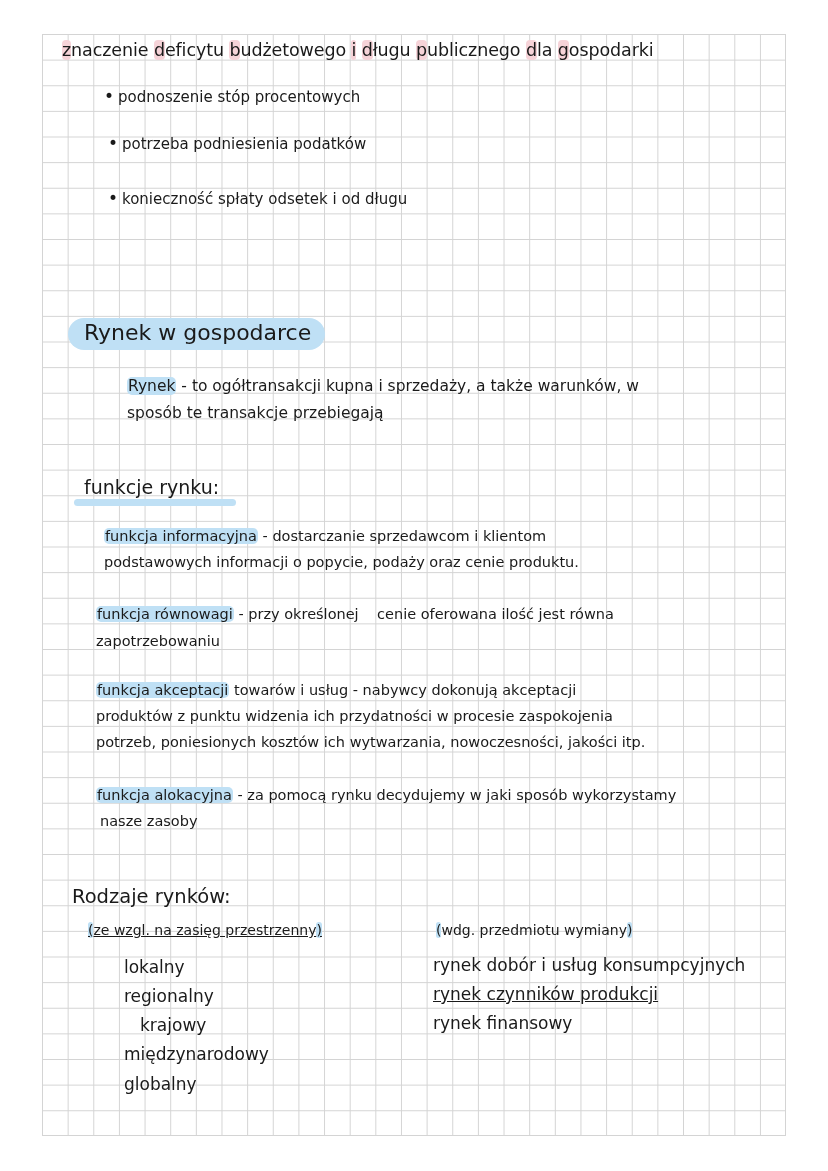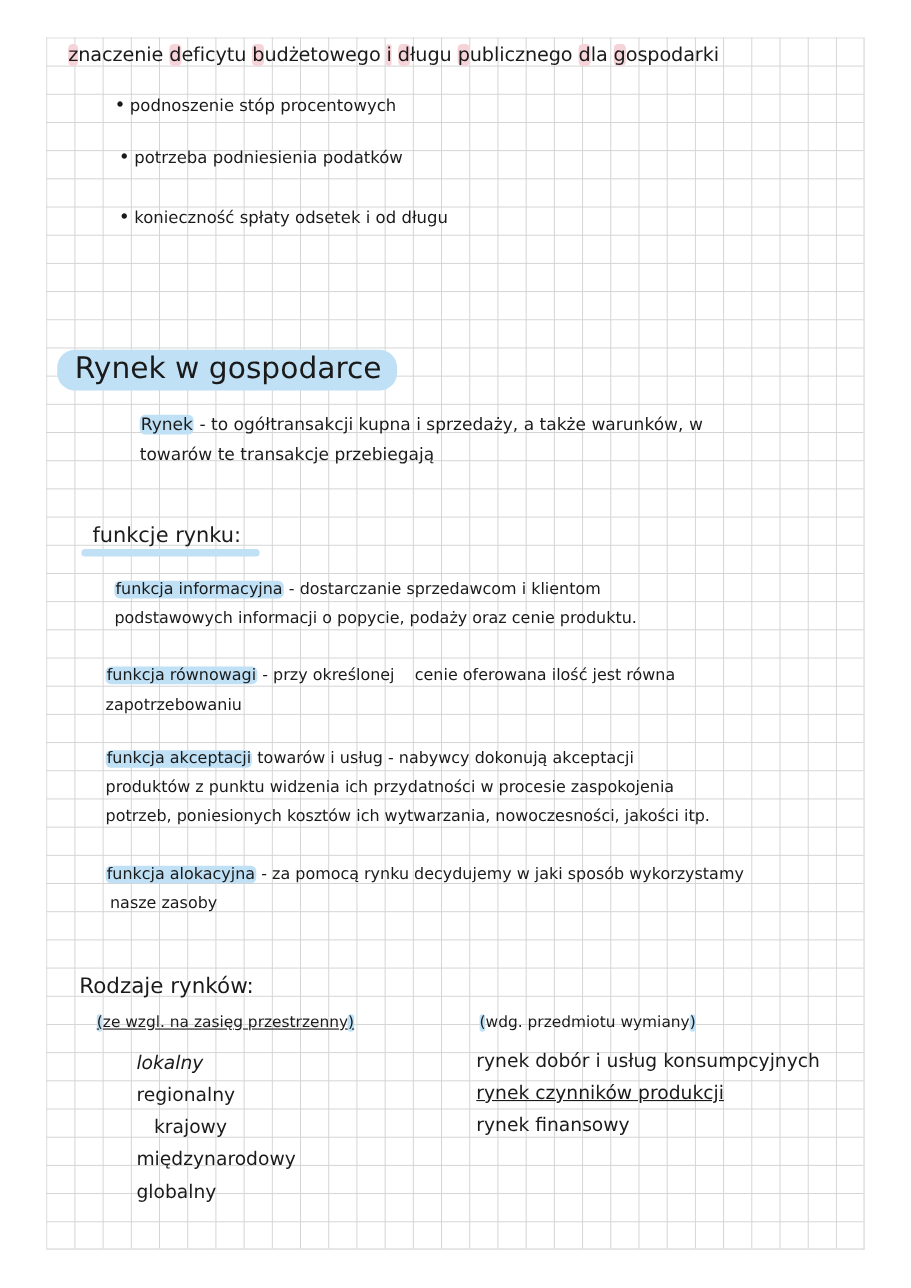--- a/index.html
+++ b/index.html
@@ -17,21 +17,21 @@
       border-right: 1px solid #d4d4d4; border-bottom: 1px solid #d4d4d4;
       box-sizing: border-box;
     }
     .t { position: absolute; white-space: nowrap; line-height: 1; }
     .hl-pink { background: #f6d3d8; border-radius: 4px; }
     .hl-blue { background: #bfe0f5; border-radius: 5px; padding: 0 1px; }
     .top-title { left: 62px; top: 42px; font-size: 17.5px; letter-spacing: -0.1px; }
     .bullet { font-size: 15px; }
     .bullet::before { content: "\2022"; margin-right: 4px; font-size: 17px; }
     .section-title {
-      left: 52px; top: 318px; font-size: 27px; padding: 4px 14px 6px 16px;
+      left: 68px; top: 318px; font-size: 22px; padding: 4px 14px 6px 16px;
       background: #bfe0f5; border-radius: 16px;
     }
     .body-text { font-size: 15.5px; padding-left: 19px; }
     .small { font-size: 14.5px; text-align: right; }
     .sub-head { left: 84px; top: 478px; font-size: 19px; }
     .sub-underline {
       position: absolute; left: 74px; top: 499px; width: 162px; height: 7px;
       background: #bfe0f5; border-radius: 4px;
     }
     .rodzaje { left: 72px; top: 887px; font-size: 19.5px; }
@@ -49,21 +49,21 @@
 
 <div class="t bullet" style="left:104px; top:88px;">podnoszenie stóp procentowych</div>
 <div class="t bullet" style="left:108px; top:135px;">potrzeba podniesienia podatków</div>
 <div class="t bullet" style="left:108px; top:190px;">konieczność spłaty odsetek i od długu</div>
 
 <div class="t section-title">Rynek w gospodarce</div>
 
 <div class="t body-text" style="left:108px; top:379px;">
   <span class="hl-blue">Rynek</span><span> - to ogółtransakcji kupna i sprzedaży, a także warunków, w</span>
 </div>
-<div class="t body-text" style="left:108px; top:406px;">towarów te transakcje przebiegają</div>
+<div class="t body-text" style="left:108px; top:406px;">sposób te transakcje przebiegają</div>
 
 <div class="t sub-head">funkcje rynku:</div>
 <div class="sub-underline"></div>
 
 <div class="t small" style="left:104px; top:529px;">
   <span class="hl-blue">funkcja informacyjna</span><span> - dostarczanie sprzedawcom i klientom</span>
 </div>
 <div class="t small" style="left:104px; top:555px;">podstawowych informacji o popycie, podaży oraz cenie produktu.</div>
 
 <div class="t small" style="left:96px; top:607px;">
@@ -85,21 +85,21 @@
 <div class="t rodzaje">Rodzaje rynków:</div>
 
 <div class="t" style="left:88px; top:923px; font-size:14px;text-decoration:underline;">
   <span class="paren-hl">(</span><span>ze wzgl. na zasięg przestrzenny</span><span class="paren-hl">)</span>
 </div>
 
 <div class="t" style="left:436px; top:923px; font-size:14px;">
   <span class="paren-hl">(</span><span>wdg. przedmiotu wymiany</span><span class="paren-hl">)</span>
 </div>
 
-<div class="t list" style="left:124px; top:959px;font-style:italic;">lokalny</div>
+<div class="t list" style="left:124px; top:959px;">lokalny</div>
 <div class="t list" style="left:124px; top:988px;">regionalny</div>
 <div class="t list" style="left:140px; top:1017px;">krajowy</div>
 <div class="t list" style="left:124px; top:1046px;text-align:center;">międzynarodowy</div>
 <div class="t list" style="left:124px; top:1076px;">globalny</div>
 
 <div class="t list" style="left:433px; top:957px;">rynek dobór i usług konsumpcyjnych</div>
 <div class="t list" style="left:433px; top:986px;text-decoration:underline;">rynek czynników produkcji</div>
 <div class="t list" style="left:433px; top:1015px;">rynek finansowy</div>
 
 </body></html>

